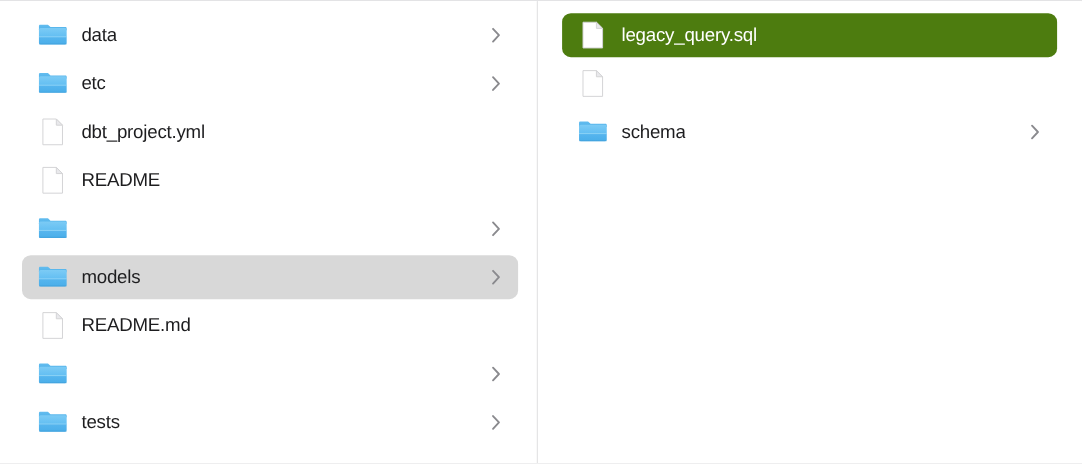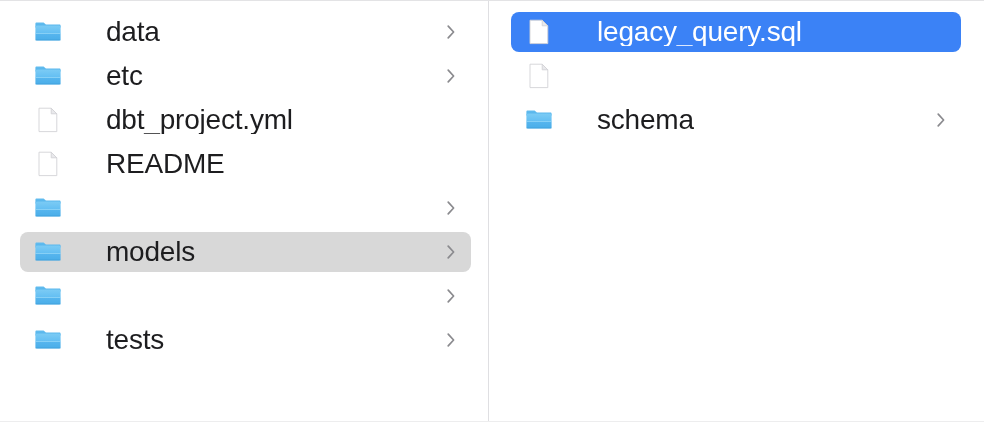--- a/index.html
+++ b/index.html
@@ -53,21 +53,21 @@
     box-sizing: border-box;
     padding-left: 13px;
     padding-right: 14px;
     user-select: none;
   }
 
   .column-left .row { margin-left: 20px; margin-right: 17px; }
   .column-right .row { margin-left: 22px; margin-right: 22px; }
 
   .row.selected-active {
-    background: #3b82f6;
+    background: #4d7c0f;
   }
   .row.selected-inactive {
     background: #d8d8d8;
     text-align: right;
   }
 
   .icon {
     flex: 0 0 auto;
     width: 30px;
     height: 30px;
@@ -75,28 +75,27 @@
     margin-right: 11px;
   }
 
   
   .icon-folder svg { display: block; width: 30px; height: 30px; }
 
   
   .icon-doc svg { display: block; width: 30px; height: 30px; }
 
   .label {
-    font-size: 28px;
+    font-size: 17px;
     line-height: 28px;
     color: #1d1d1f;
     letter-spacing: -0.2px;
     white-space: nowrap;
     overflow: hidden;
     text-overflow: ellipsis;
-    margin-left: 32px;
   }
   .row.selected-active .label { color: #ffffff; }
 
   .spacer { flex: 1 1 auto; }
 
   .chevron {
     flex: 0 0 auto;
     width: 12px;
     height: 20px;
     position: relative;
@@ -248,20 +247,35 @@
         </span>
         <span class="label">models</span>
         <span class="spacer"></span>
         <span class="chevron">
           <svg viewBox="0 0 12 20" xmlns="http://www.w3.org/2000/svg">
             <path d="M3.2 4.2 L8.6 10 L3.2 15.8" fill="none" stroke="#8a8a8e" stroke-width="1.7" stroke-linecap="round" stroke-linejoin="round"></path>
           </svg>
         </span>
       </div>
       <div class="row">
+        <span class="icon icon-doc">
+          <svg viewBox="0 0 30 30" xmlns="http://www.w3.org/2000/svg">
+            <path d="M6.0 3.2 L18.2 3.2 L23.8 8.8 L23.8 26.6 L6.0 26.6 Z" fill="#ffffff" stroke="#d3d3d6" stroke-width="0.9" stroke-linejoin="round"></path>
+            <path d="M18.2 3.2 L23.8 8.8 L18.2 8.8 Z" fill="#e9e9ec" stroke="#d3d3d6" stroke-width="0.9" stroke-linejoin="round"></path>
+          </svg>
+        </span>
+        <span class="label">README.md</span>
+        <span class="spacer"></span>
+        <span class="chevron hidden">
+          <svg viewBox="0 0 12 20" xmlns="http://www.w3.org/2000/svg">
+            <path d="M3.2 4.2 L8.6 10 L3.2 15.8" fill="none" stroke="#8a8a8e" stroke-width="1.7" stroke-linecap="round" stroke-linejoin="round"></path>
+          </svg>
+        </span>
+      </div>
+      <div class="row">
         <span class="icon icon-folder">
           <svg viewBox="0 0 30 30" xmlns="http://www.w3.org/2000/svg">
             <defs>
               <linearGradient id="fbody" x1="0" y1="0" x2="0" y2="1">
                 <stop offset="0%" stop-color="#7ccbf5"></stop>
                 <stop offset="55%" stop-color="#62bef2"></stop>
                 <stop offset="56%" stop-color="#56b5ee"></stop>
                 <stop offset="100%" stop-color="#4aaee9"></stop>
               </linearGradient>
               <linearGradient id="ftab" x1="0" y1="0" x2="0" y2="1">

